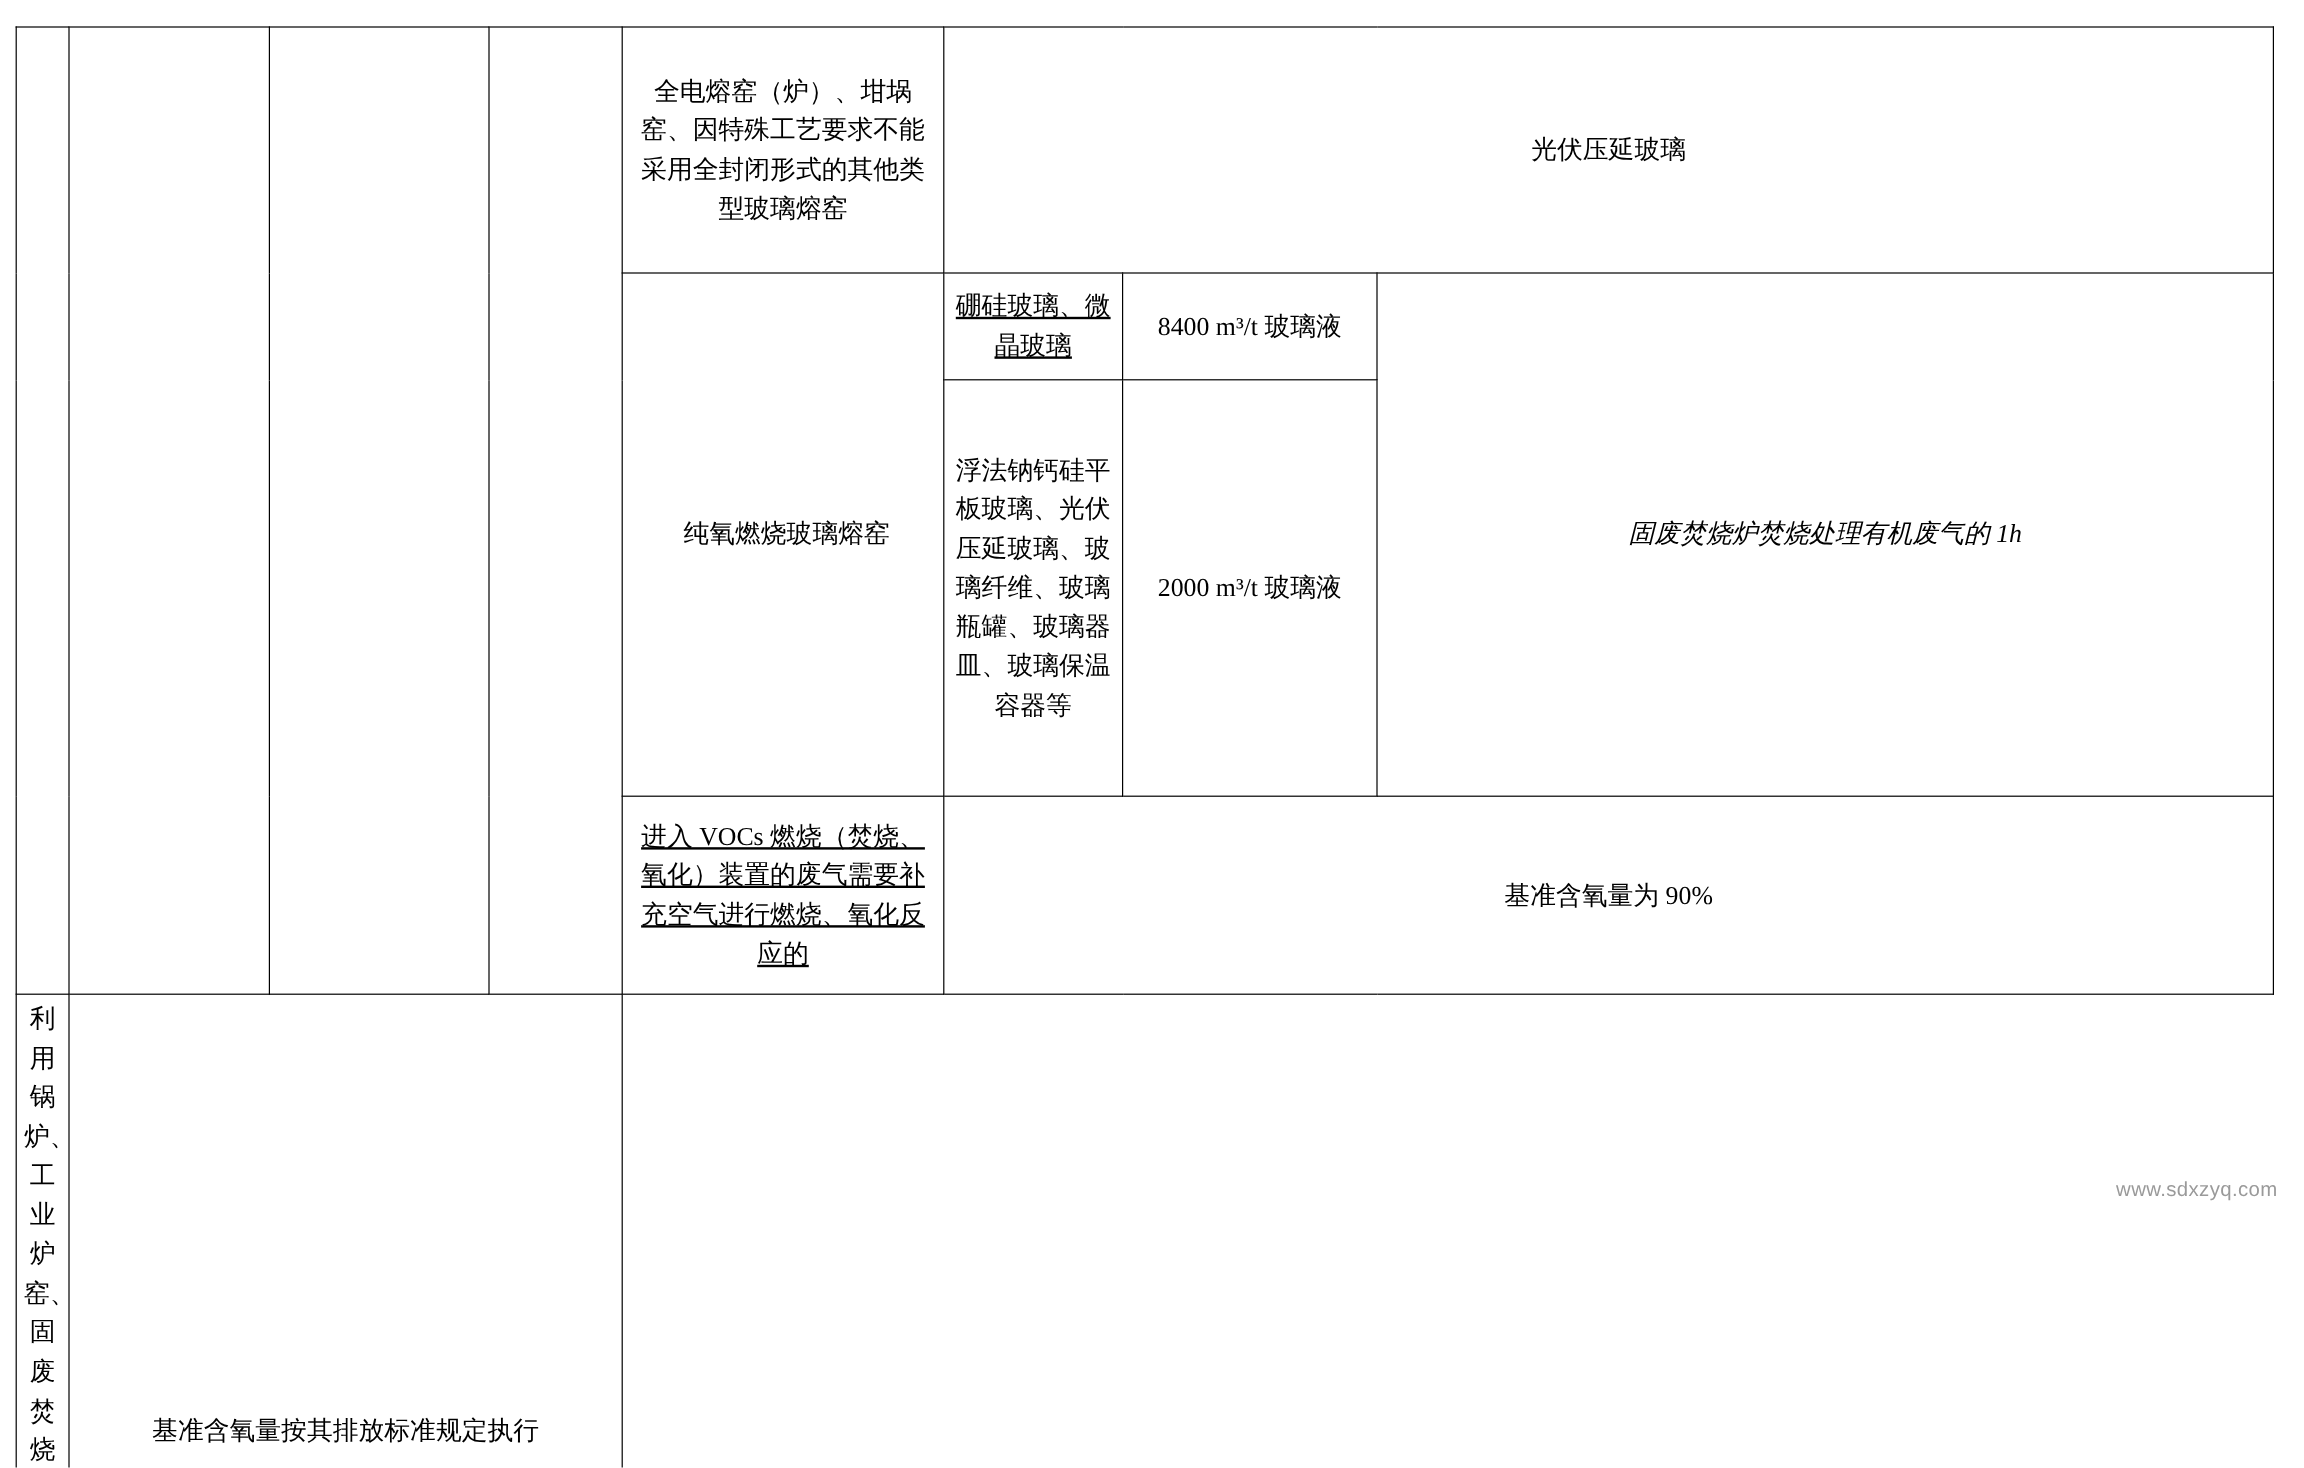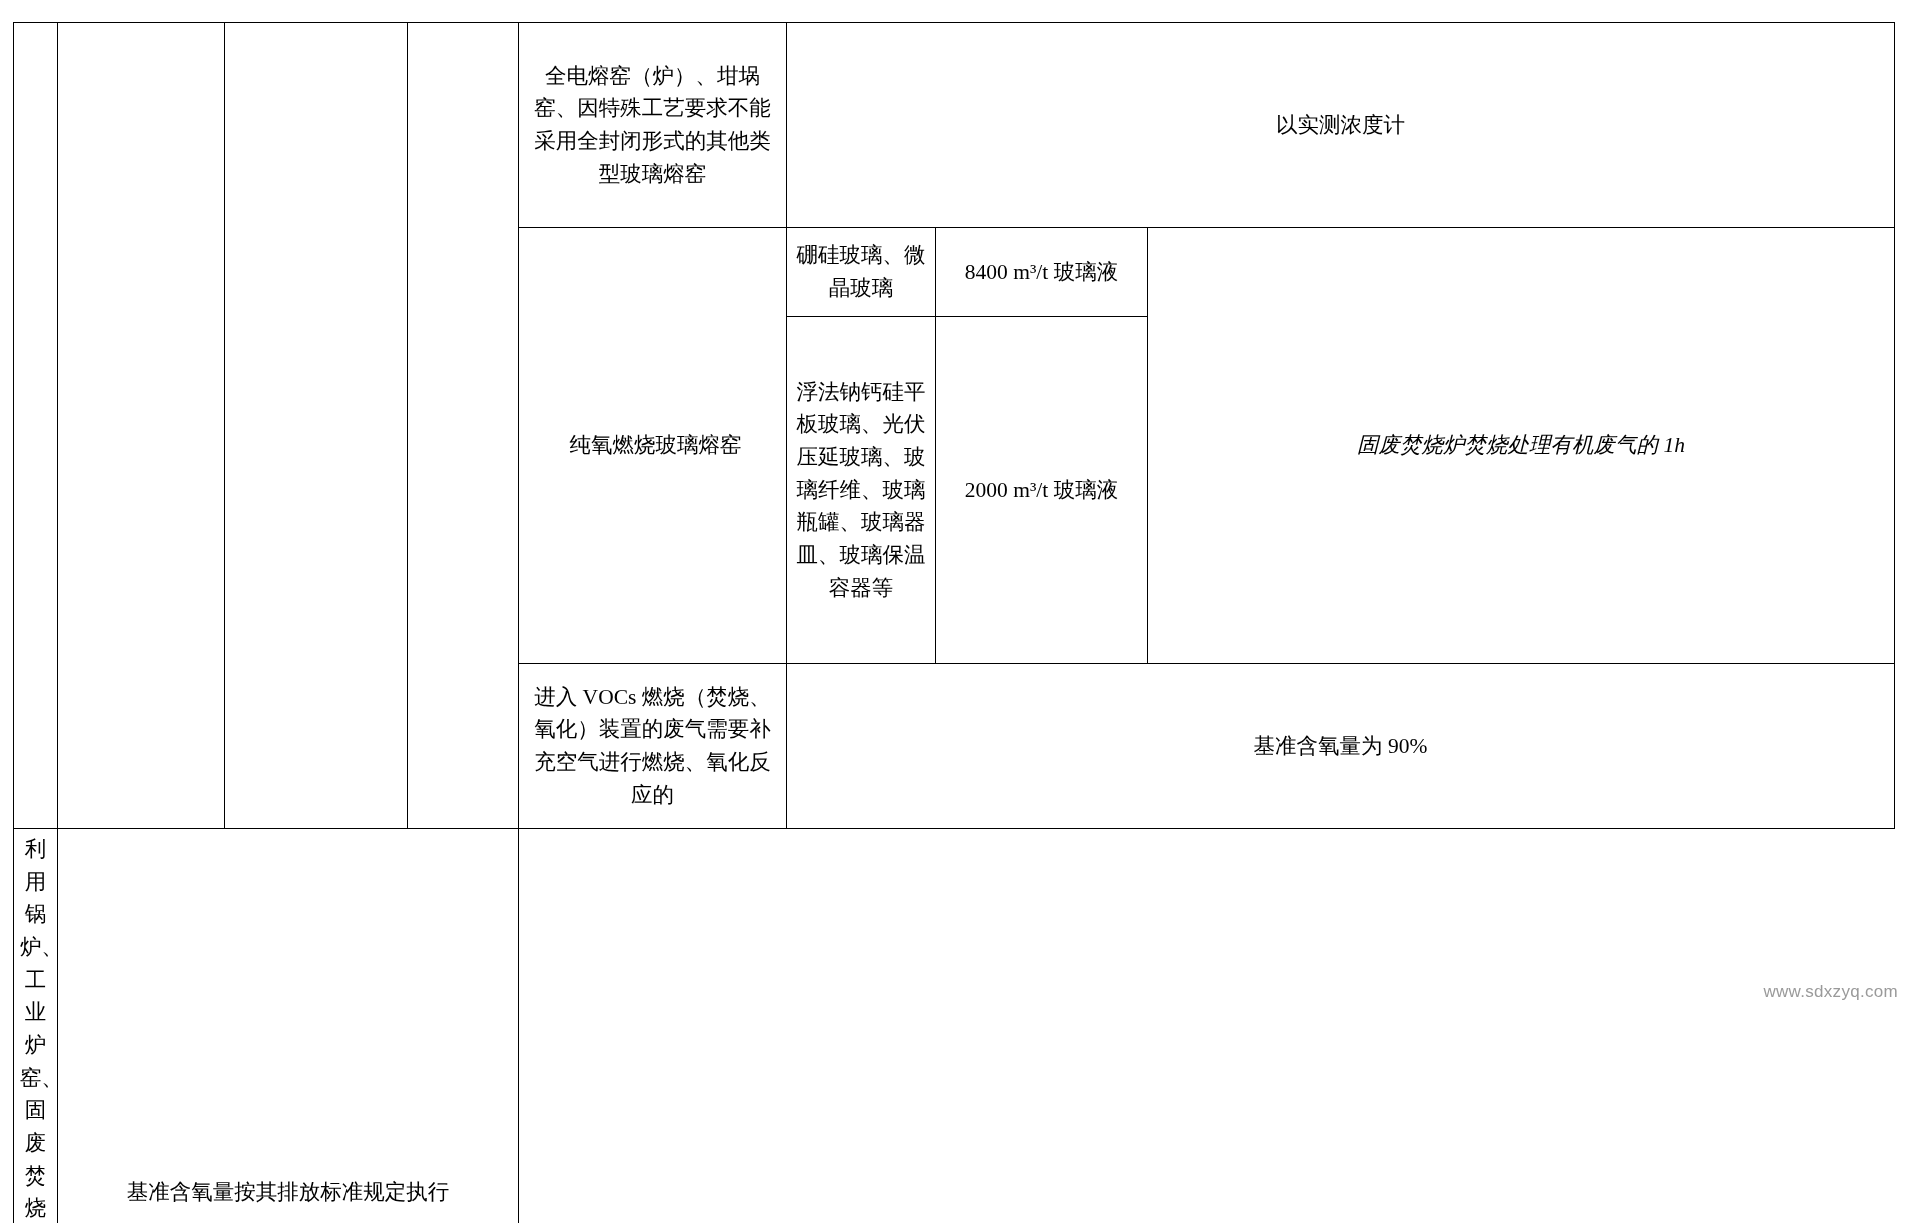--- a/index.html
+++ b/index.html
@@ -90,37 +90,37 @@
         <col class="c8">
     </colgroup>
     <tbody>
 
       <tr>
         <td class="blank" rowspan="4"></td>
         <td class="blank" rowspan="4"></td>
         <td class="blank" rowspan="4"></td>
         <td class="blank" rowspan="4"></td>
         <td class="cell-narrowtext" style="height:196px;">全电熔窑（炉）、坩埚窑、因特殊工艺要求不能采用全封闭形式的其他类型玻璃熔窑</td>
-        <td colspan="3" class="cell-center-wide">以实测浓度计</td>
+        <td colspan="3" class="cell-center-wide">光伏压延玻璃</td>
       </tr>
 
       <tr>
         <td class="cell-narrowtext" rowspan="2" style="height:418px;padding-left:12px;">纯氧燃烧玻璃熔窑</td>
-        <td class="cell-narrowtext" style="height:80px;">硼硅玻璃、微晶玻璃</td>
+        <td class="cell-narrowtext" style="height:80px;text-decoration:underline;">硼硅玻璃、微晶玻璃</td>
         <td class="cell-narrowtext">8400 m³/t  玻璃液</td>
         <td class="cell-italic" rowspan="2">固废焚烧炉焚烧处理有机废气的 1h</td>
       </tr>
 
       <tr>
         <td class="cell-narrowtext" style="height:338px;margin-top:16px;">浮法钠钙硅平板玻璃、光伏压延玻璃、玻璃纤维、玻璃瓶罐、玻璃器皿、玻璃保温容器等</td>
         <td class="cell-narrowtext">2000 m³/t  玻璃液</td>
       </tr>
 
       <tr>
-        <td class="cell-narrowtext" style="height:156px;">进入 VOCs 燃烧（焚烧、氧化）装置的废气需要补充空气进行燃烧、氧化反应的</td>
+        <td class="cell-narrowtext" style="height:156px;text-decoration:underline;">进入 VOCs 燃烧（焚烧、氧化）装置的废气需要补充空气进行燃烧、氧化反应的</td>
         <td colspan="3" class="cell-center-wide">基准含氧量为 90%</td>
       </tr>
 
       <tr>
         <td class="cell-narrowtext" style="height:120px;">利用锅炉、 工业炉窑、固废焚烧炉焚烧处理有机废气的</td>
         <td colspan="3" class="cell-center-wide">基准含氧量按其排放标准规定执行</td>
       </tr>
     </tbody>
   </table>
 

